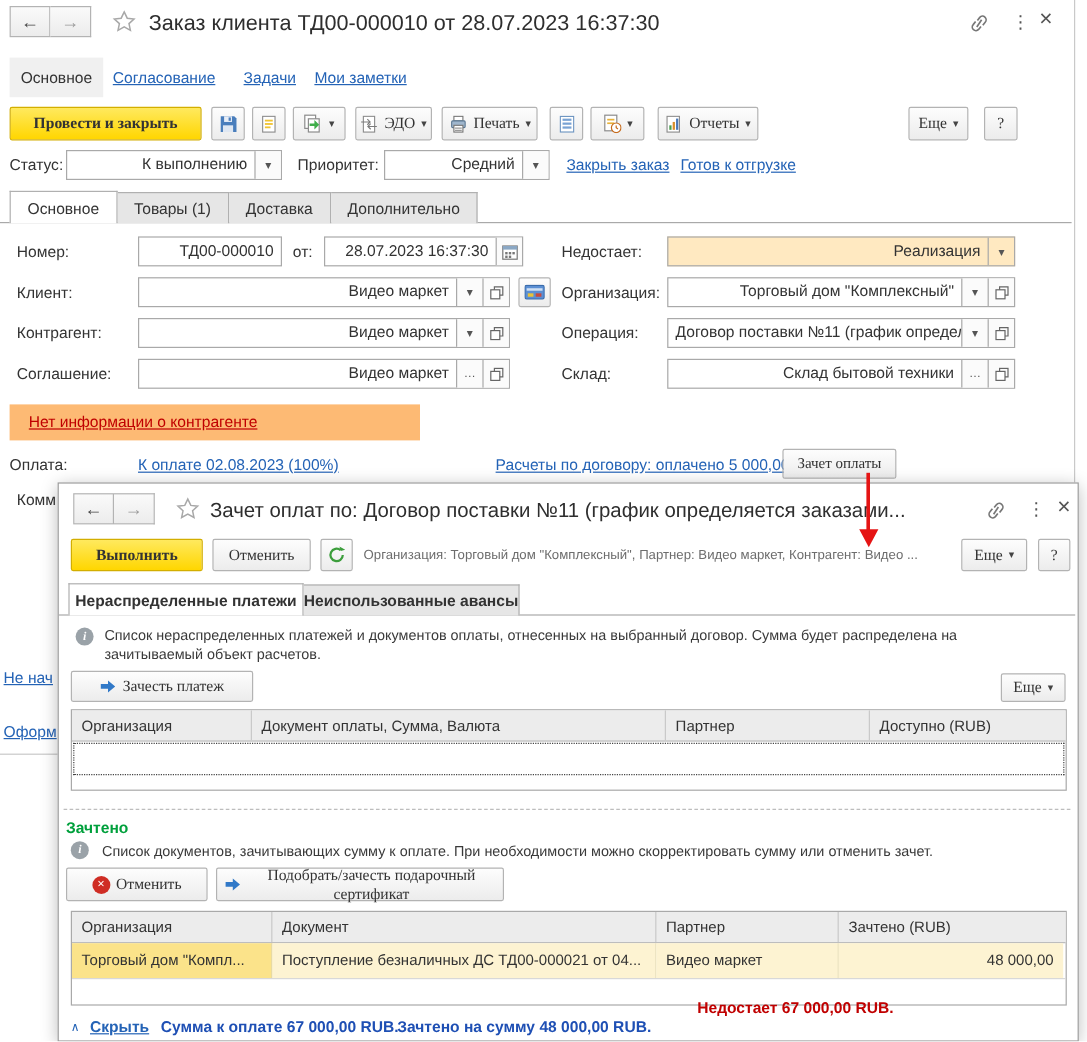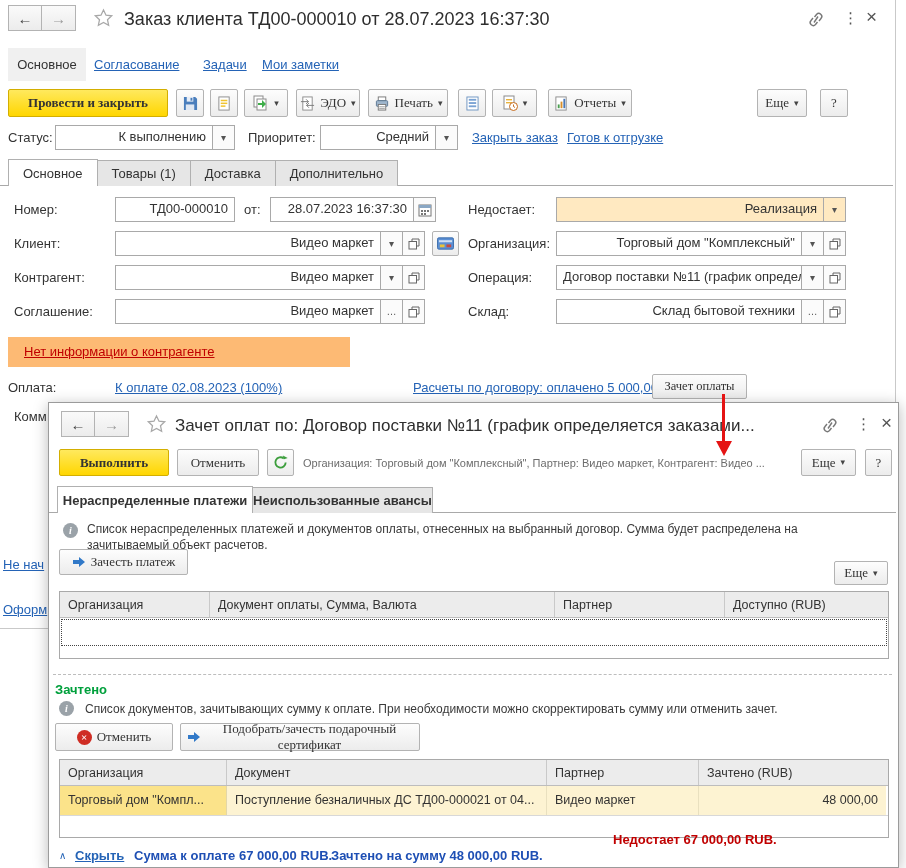--- a/index.html
+++ b/index.html
@@ -360,21 +360,21 @@
       </div>
       <div class="tab" style="width:180px;justify-content:center;">
         <span>Неиспользованные авансы</span>
       </div>
     </div>
     <div class="tabline" style="left:0;top:109px;width:847px;"></div>
 
     <span class="abs infoicon" style="left:14px;top:120px;">i</span>
     <span class="abs" style="left:38px;top:118px;width:782px;font-size:12px;color:#3a3a3a;line-height:16px;">Список нераспределенных платежей и документов оплаты, отнесенных на выбранный договор. Сумма будет распределена на зачитываемый объект расчетов.</span>
 
-    <button class="abs btn" style="left:10px;top:146px;width:129px;height:26px;">
+    <button class="abs btn" style="left:10px;top:156px;width:152px;height:26px;">
       <span class="icon">
           <svg width="14" height="12" viewBox="0 0 14 12">
             <path d="M1 4h6V1l6 5-6 5V8H1z" fill="#3179c8"></path>
           </svg>
         </span>
       <span>Зачесть платеж</span>
     </button>
     <button class="abs btn" style="left:785px;top:158px;width:54px;height:24px;">
       <span>Еще</span>
       <span class="dd">▾</span>
@@ -424,19 +424,19 @@
         <div class="c" style="width:152px;background:#fdf3d2;border-right:1px solid #e9e0bf;">Видео маркет</div>
         <div class="c" style="width:187px;background:#fdf3d2;text-align:right;">48 000,00</div>
       </div>
       <div style="height:21px;"></div>
     </div>
 
     <span class="abs" style="left:10px;top:447px;font-size:10px;color:#2463b6;">∧</span>
     <span class="abs link" style="left:26px;top:445px;font-weight:bold;">Скрыть</span>
     <span class="abs footer-blue" style="left:85px;top:445px;">Сумма к оплате 67 000,00 RUB.</span>
     <span class="abs footer-blue" style="left:282px;top:445px;">Зачтено на сумму 48 000,00 RUB.</span>
-    <span class="abs footer-red" style="left:532px;top:429px;margin-left:32px;">Недостает 67 000,00 RUB.</span>
+    <span class="abs footer-red" style="left:532px;top:429px;">Недостает 67 000,00 RUB.</span>
   </div>
 
   <div class="abs" style="left:722px;top:394px;width:3px;height:48px;background:#e51414;z-index:60;"></div>
   <div class="abs" style="left:716px;top:441px;width:0;height:0;border-left:8px solid transparent;border-right:8px solid transparent;border-top:15px solid #e51414;z-index:60;"></div>
 
 </div>
 
 </body></html>

